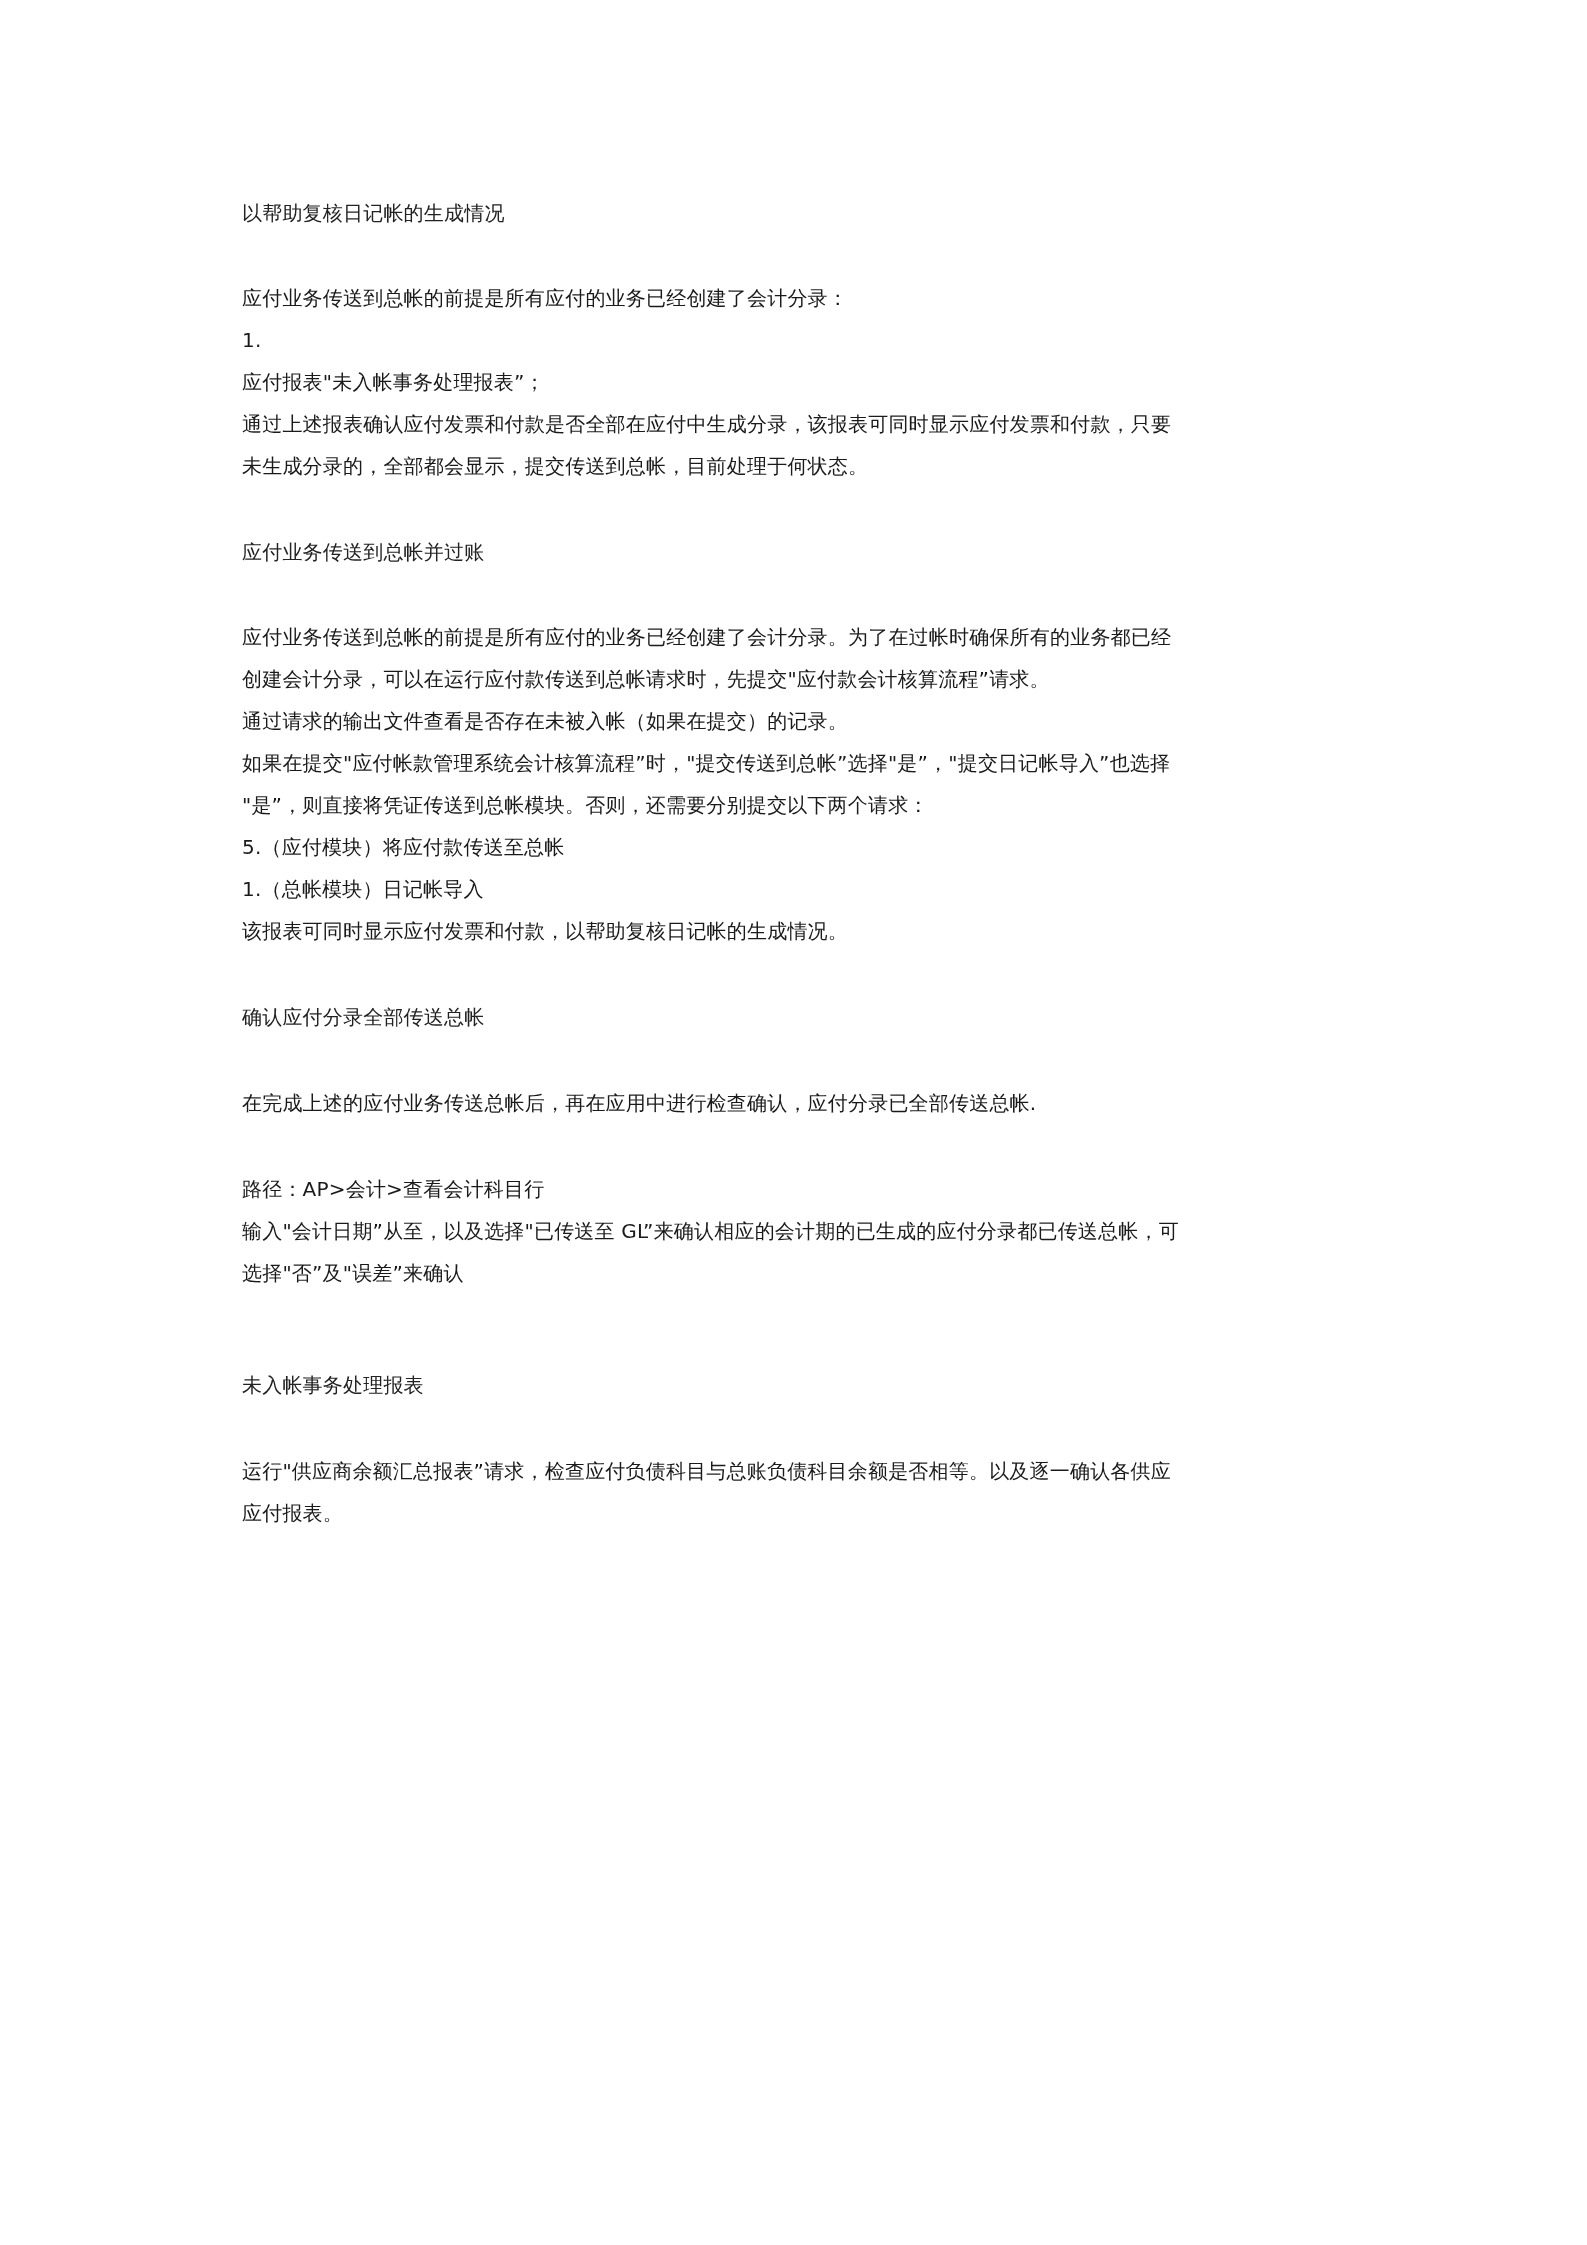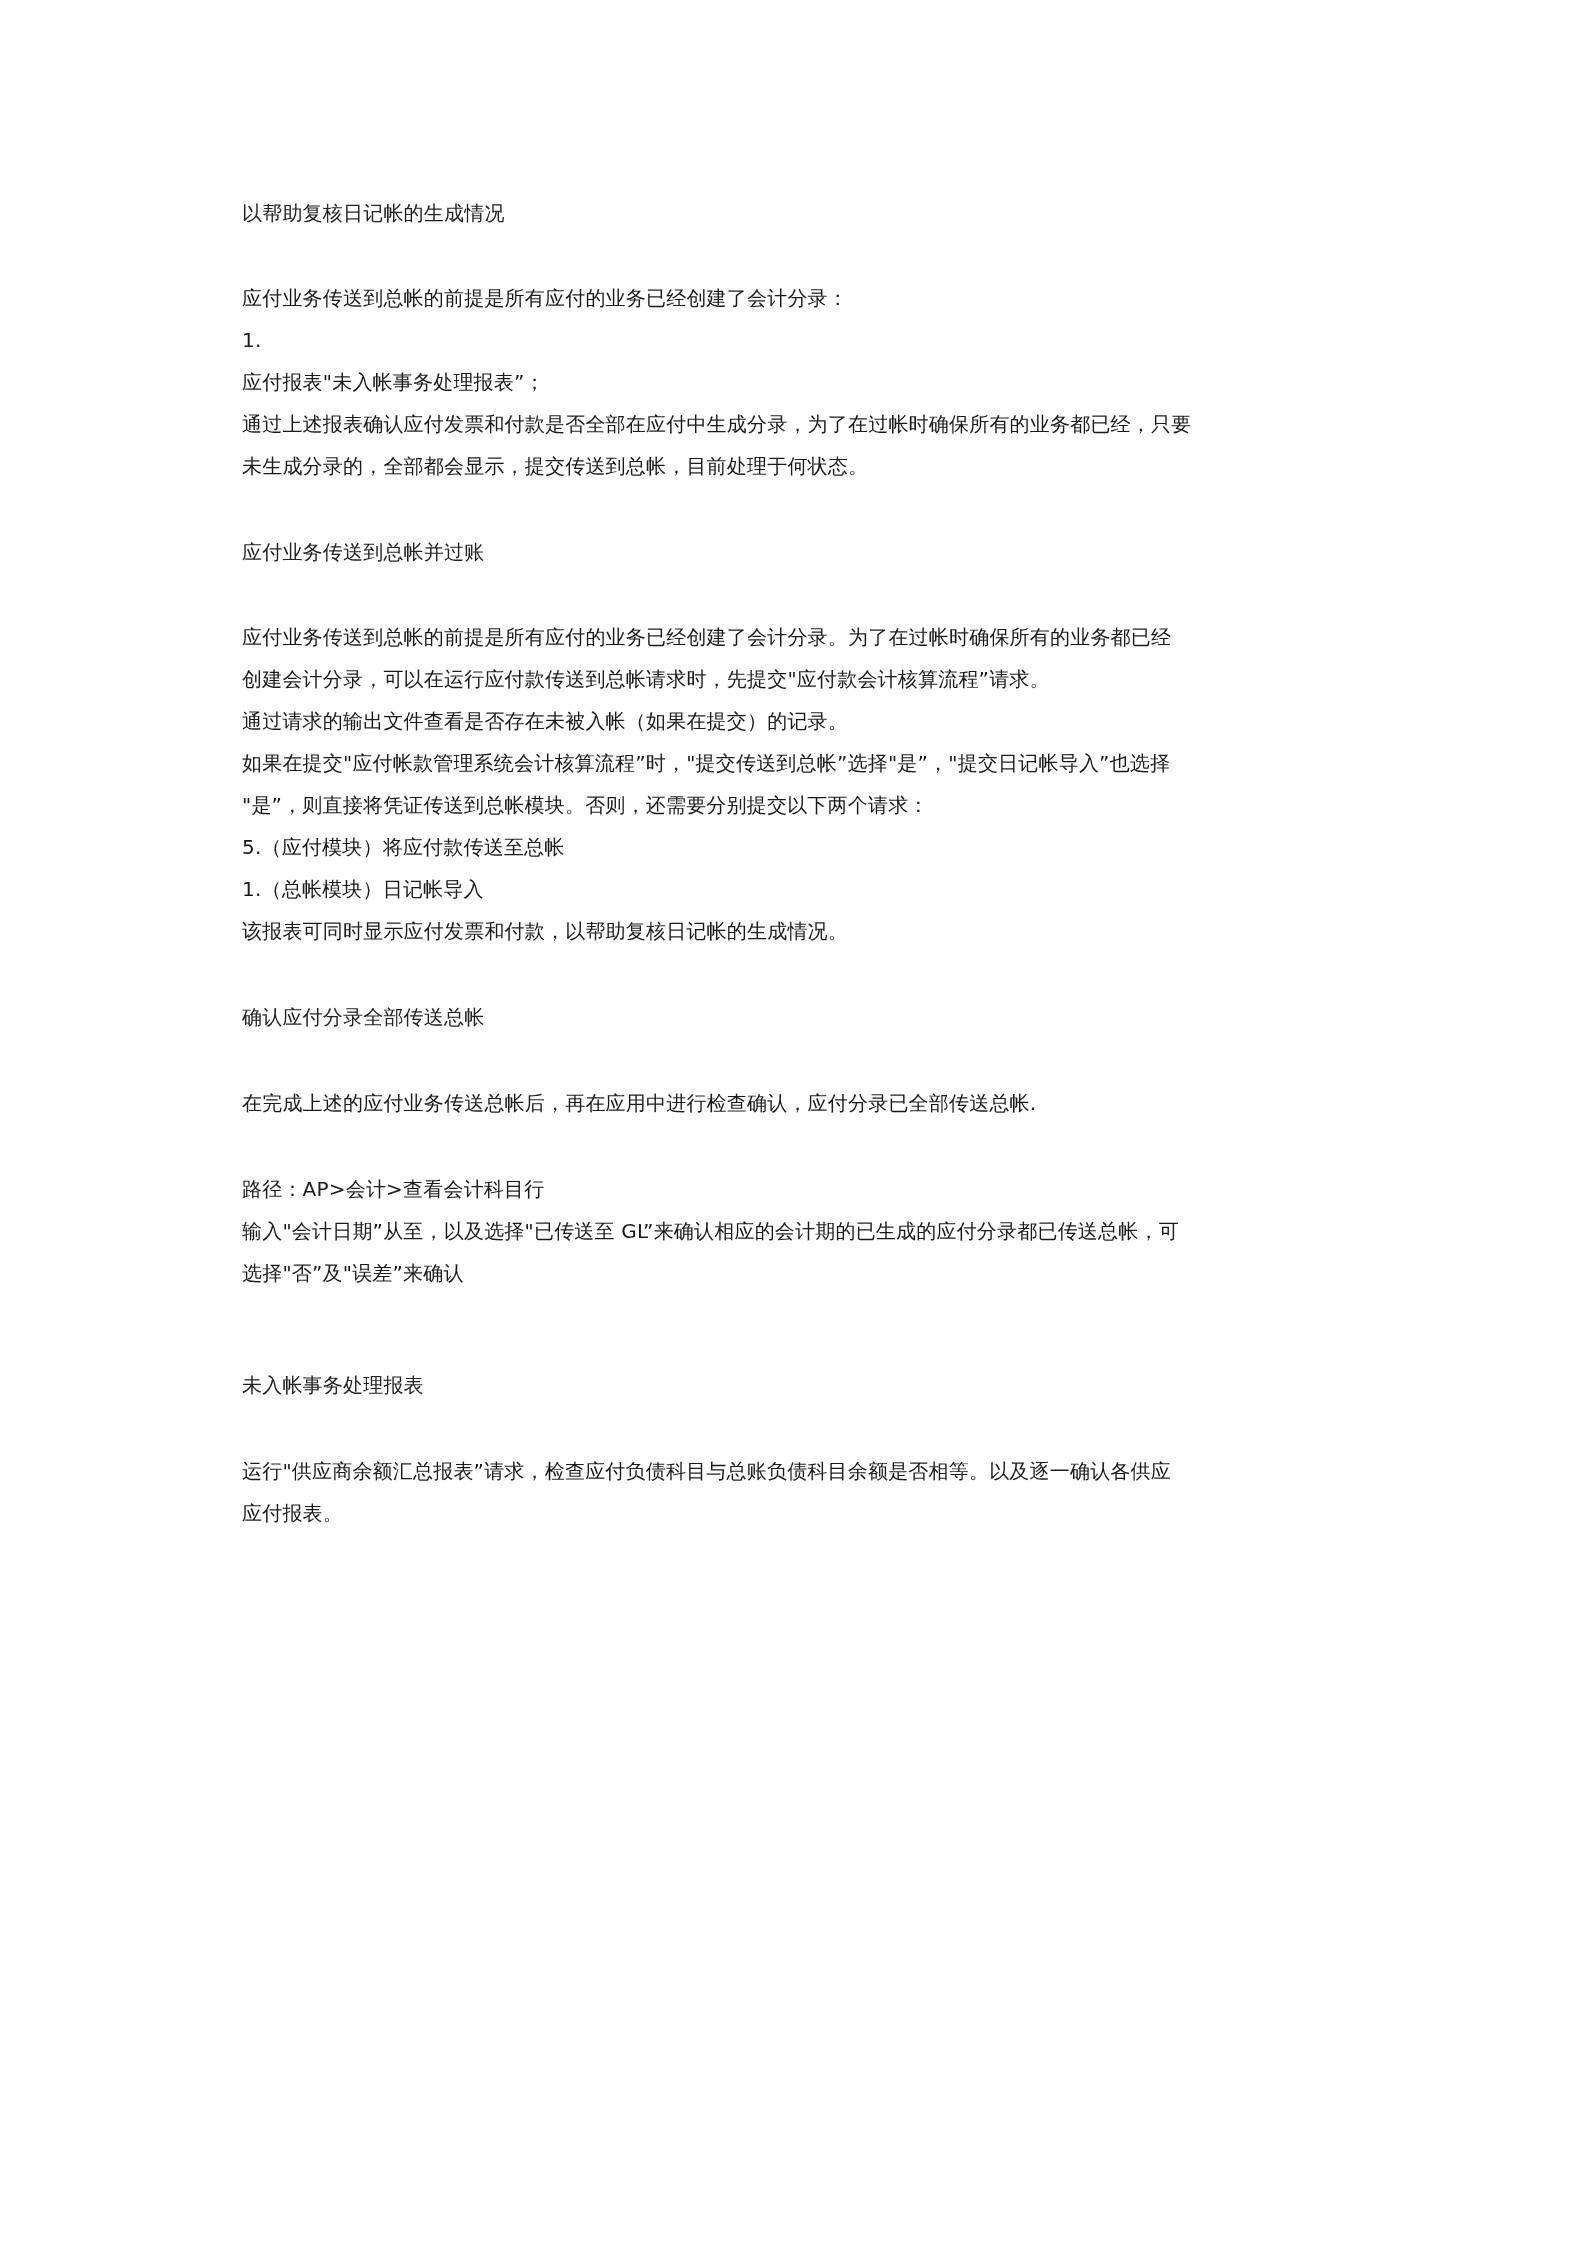--- a/index.html
+++ b/index.html
@@ -37,21 +37,21 @@
   </style>
 </head>
 <body>
 
 <div class="page">
 
   <div class="line heading" style="top:192px">以帮助复核日记帐的生成情况</div>
   <div class="line" style="top:277px">应付业务传送到总帐的前提是所有应付的业务已经创建了会计分录：</div>
   <div class="line" style="top:319px">1.</div>
   <div class="line" style="top:361px">应付报表"未入帐事务处理报表”；</div>
-  <div class="line" style="top:403px">通过上述报表确认应付发票和付款是否全部在应付中生成分录，为了在过帐时确保所有的业务都已经，只要</div>
+  <div class="line" style="top:403px">通过上述报表确认应付发票和付款是否全部在应付中生成分录，该报表可同时显示应付发票和付款，只要</div>
   <div class="line" style="top:445px">未生成分录的，全部都会显示，提交传送到总帐，目前处理于何状态。</div>
 
   <div class="line heading" style="top:531px">应付业务传送到总帐并过账</div>
   <div class="line" style="top:616px">应付业务传送到总帐的前提是所有应付的业务已经创建了会计分录。为了在过帐时确保所有的业务都已经</div>
   <div class="line" style="top:658px">创建会计分录，可以在运行应付款传送到总帐请求时，先提交"应付款会计核算流程”请求。</div>
   <div class="line" style="top:700px">通过请求的输出文件查看是否存在未被入帐（如果在提交）的记录。</div>
   <div class="line" style="top:742px">如果在提交"应付帐款管理系统会计核算流程”时，"提交传送到总帐”选择"是”，"提交日记帐导入”也选择</div>
   <div class="line" style="top:784px">"是”，则直接将凭证传送到总帐模块。否则，还需要分别提交以下两个请求：</div>
   <div class="line" style="top:826px">5.（应付模块）将应付款传送至总帐</div>
   <div class="line" style="top:868px">1.（总帐模块）日记帐导入</div>

